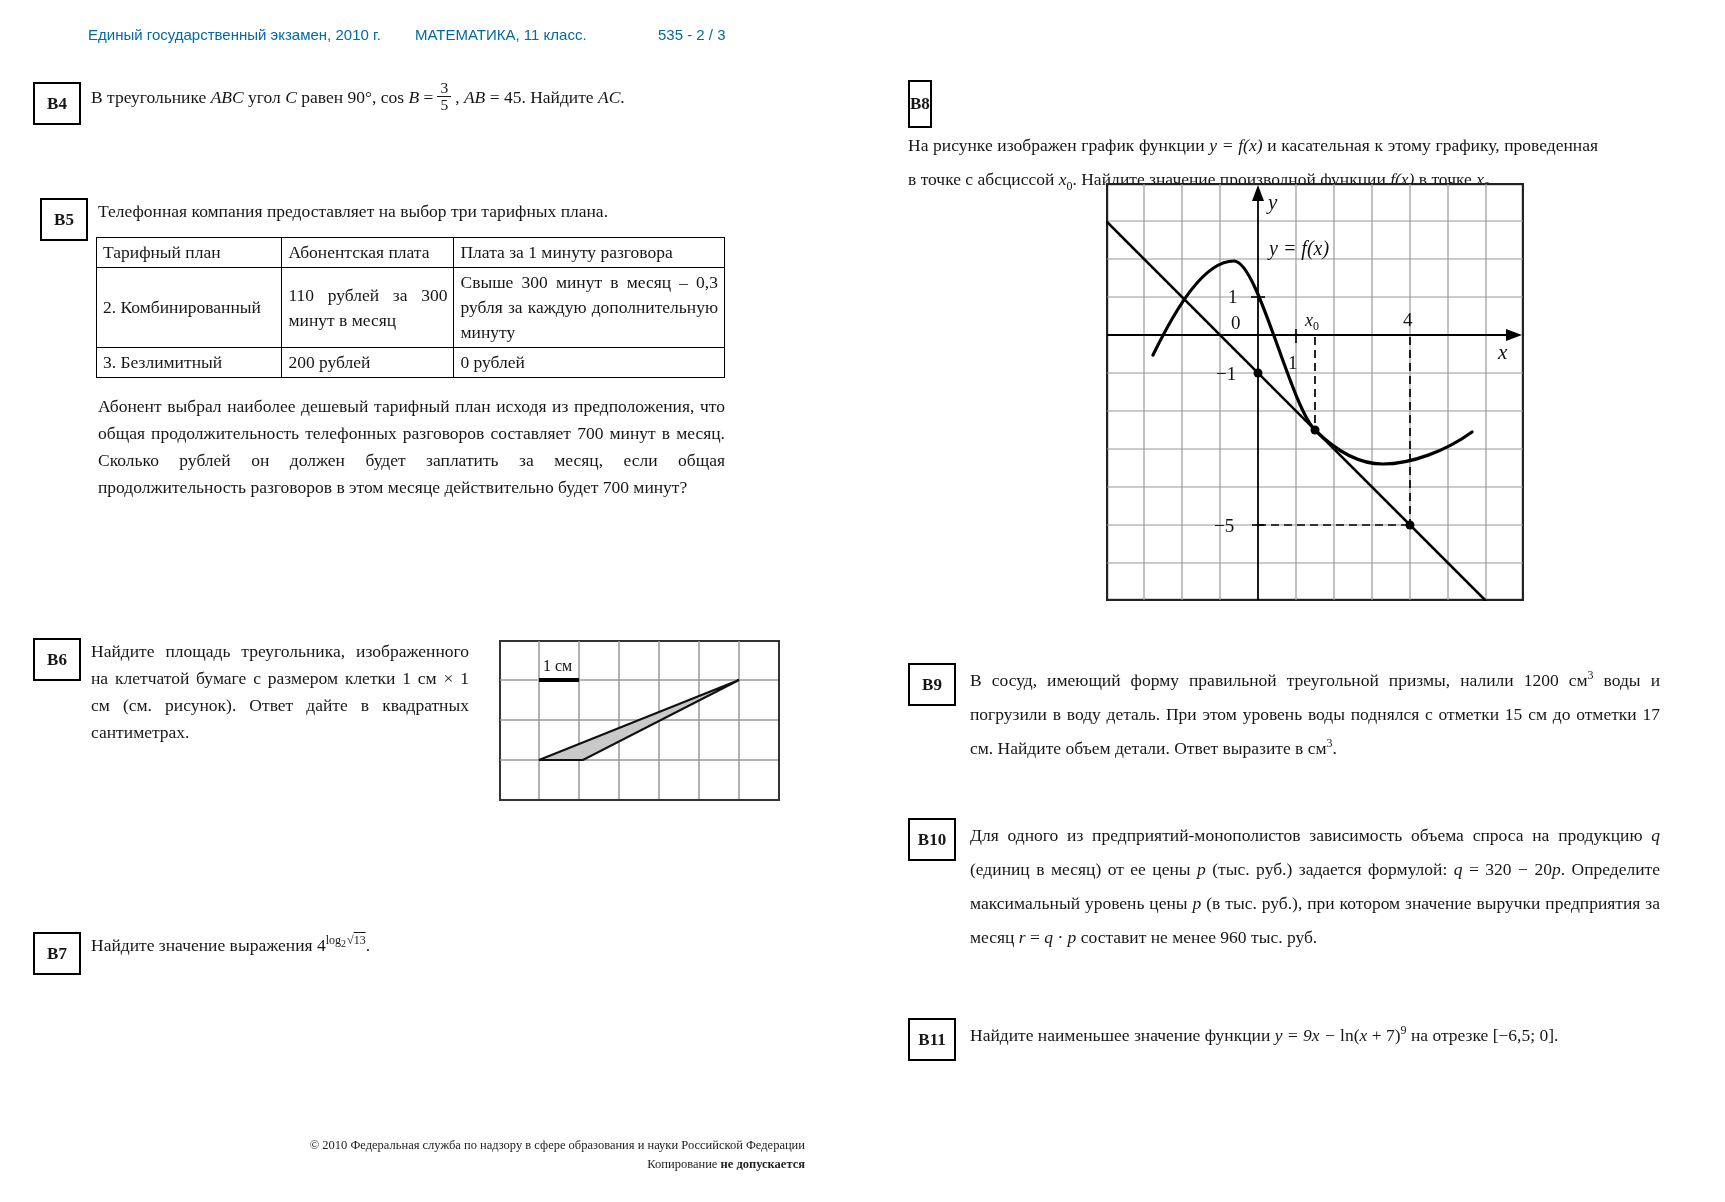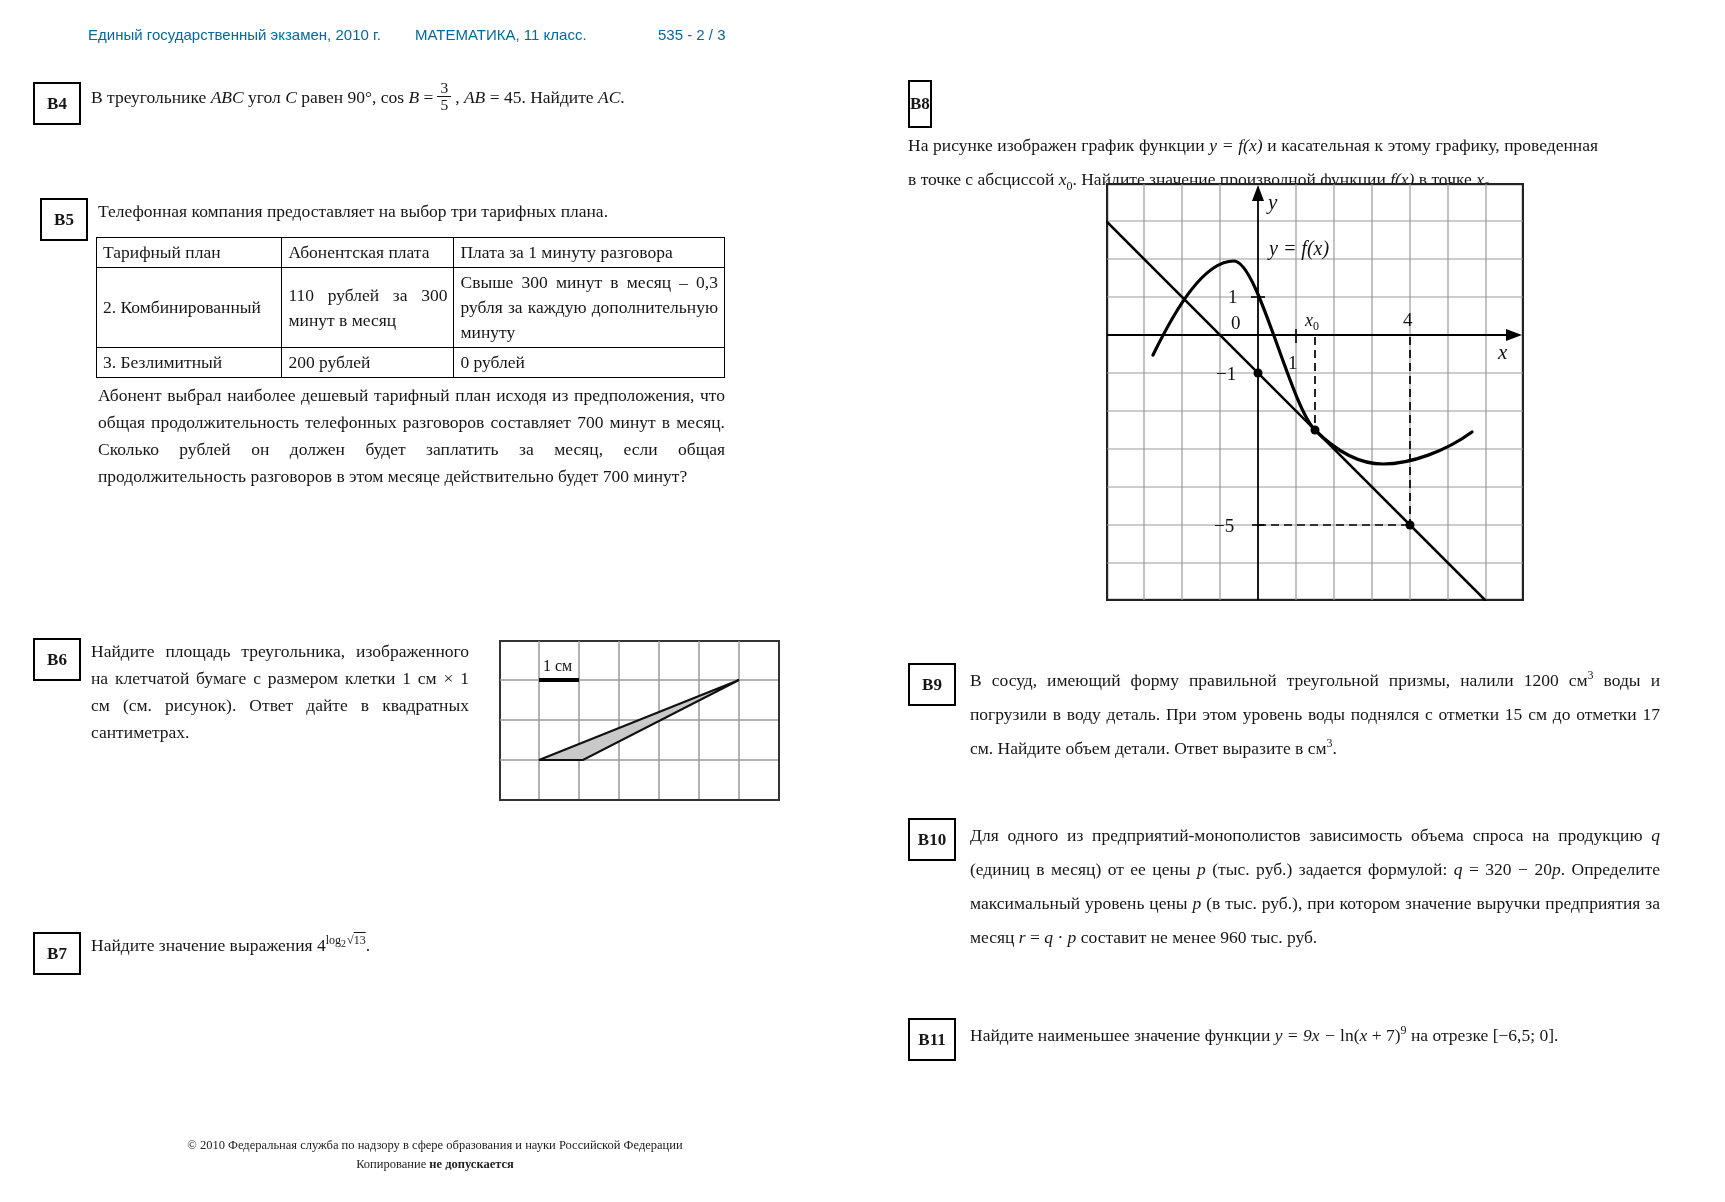--- a/index.html
+++ b/index.html
@@ -36,26 +36,26 @@
 
   table.tariff{border-collapse:collapse;margin-top:12px;margin-left:-2px;}
   table.tariff th,table.tariff td{
     border:1.5px solid #000;font-size:17.5px;line-height:25px;
     padding:2px 6px;font-weight:normal;
   }
   table.tariff td.c1{text-align:left;}
   .col-plan{width:176px;}
   .col-abon{width:166px;}
   .col-min{width:272px;}
-  .para{margin-top:4px;}
+  .para{margin-top:15px;}
 
   .fig{position:absolute;}
   svg text{font-family:"Liberation Serif",serif;fill:#111;}
 
-  .footer{position:absolute;top:1136px;left:65px;width:740px;text-align:center;
+  .footer{position:absolute;top:1136px;left:65px;width:740px;text-align:right;
           font-size:12.5px;line-height:19px;color:#222;}
 </style>
 </head>
 <body>
 
 <span class="hdr l">Единый государственный экзамен, 2010 г.</span>
 <span class="hdr c">МАТЕМАТИКА, 11 класс.</span>
 <span class="hdr r">535 - 2 / 3</span>
 
 <div class="problem left" style="left:33px;top:82px;">

